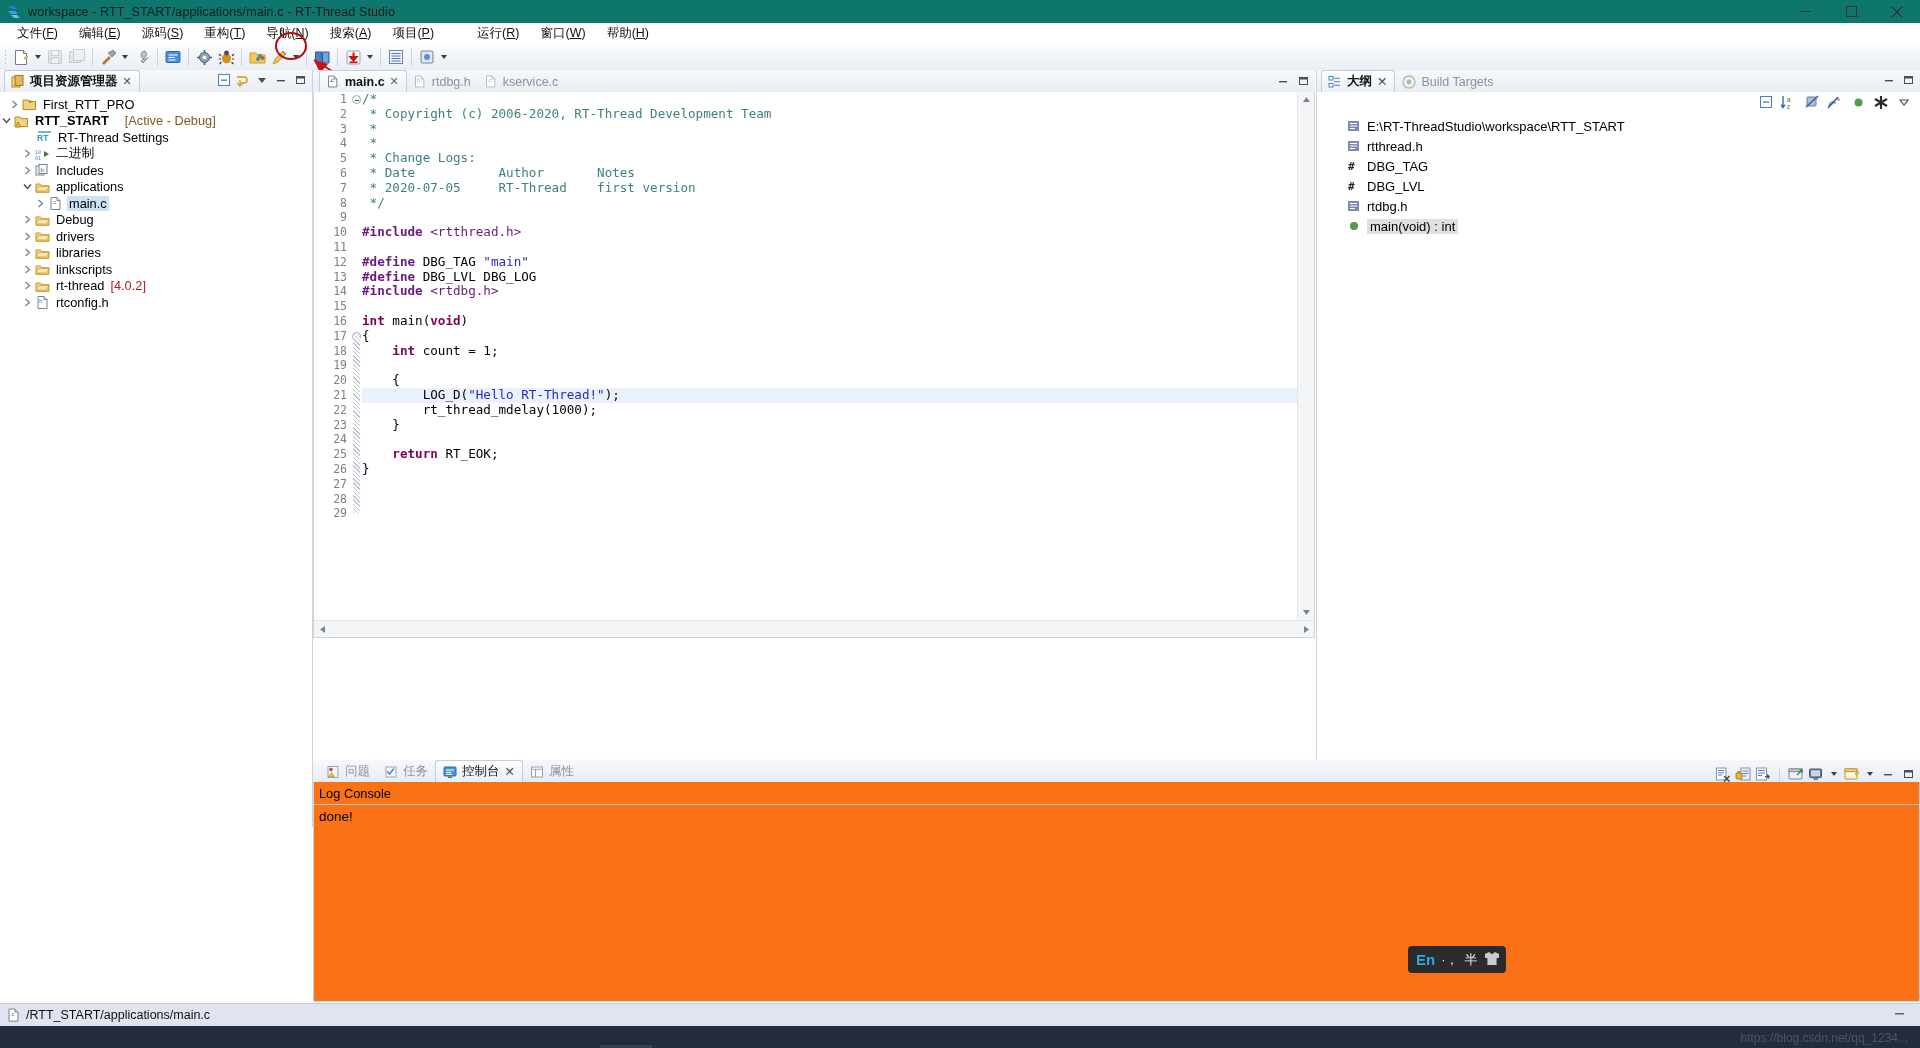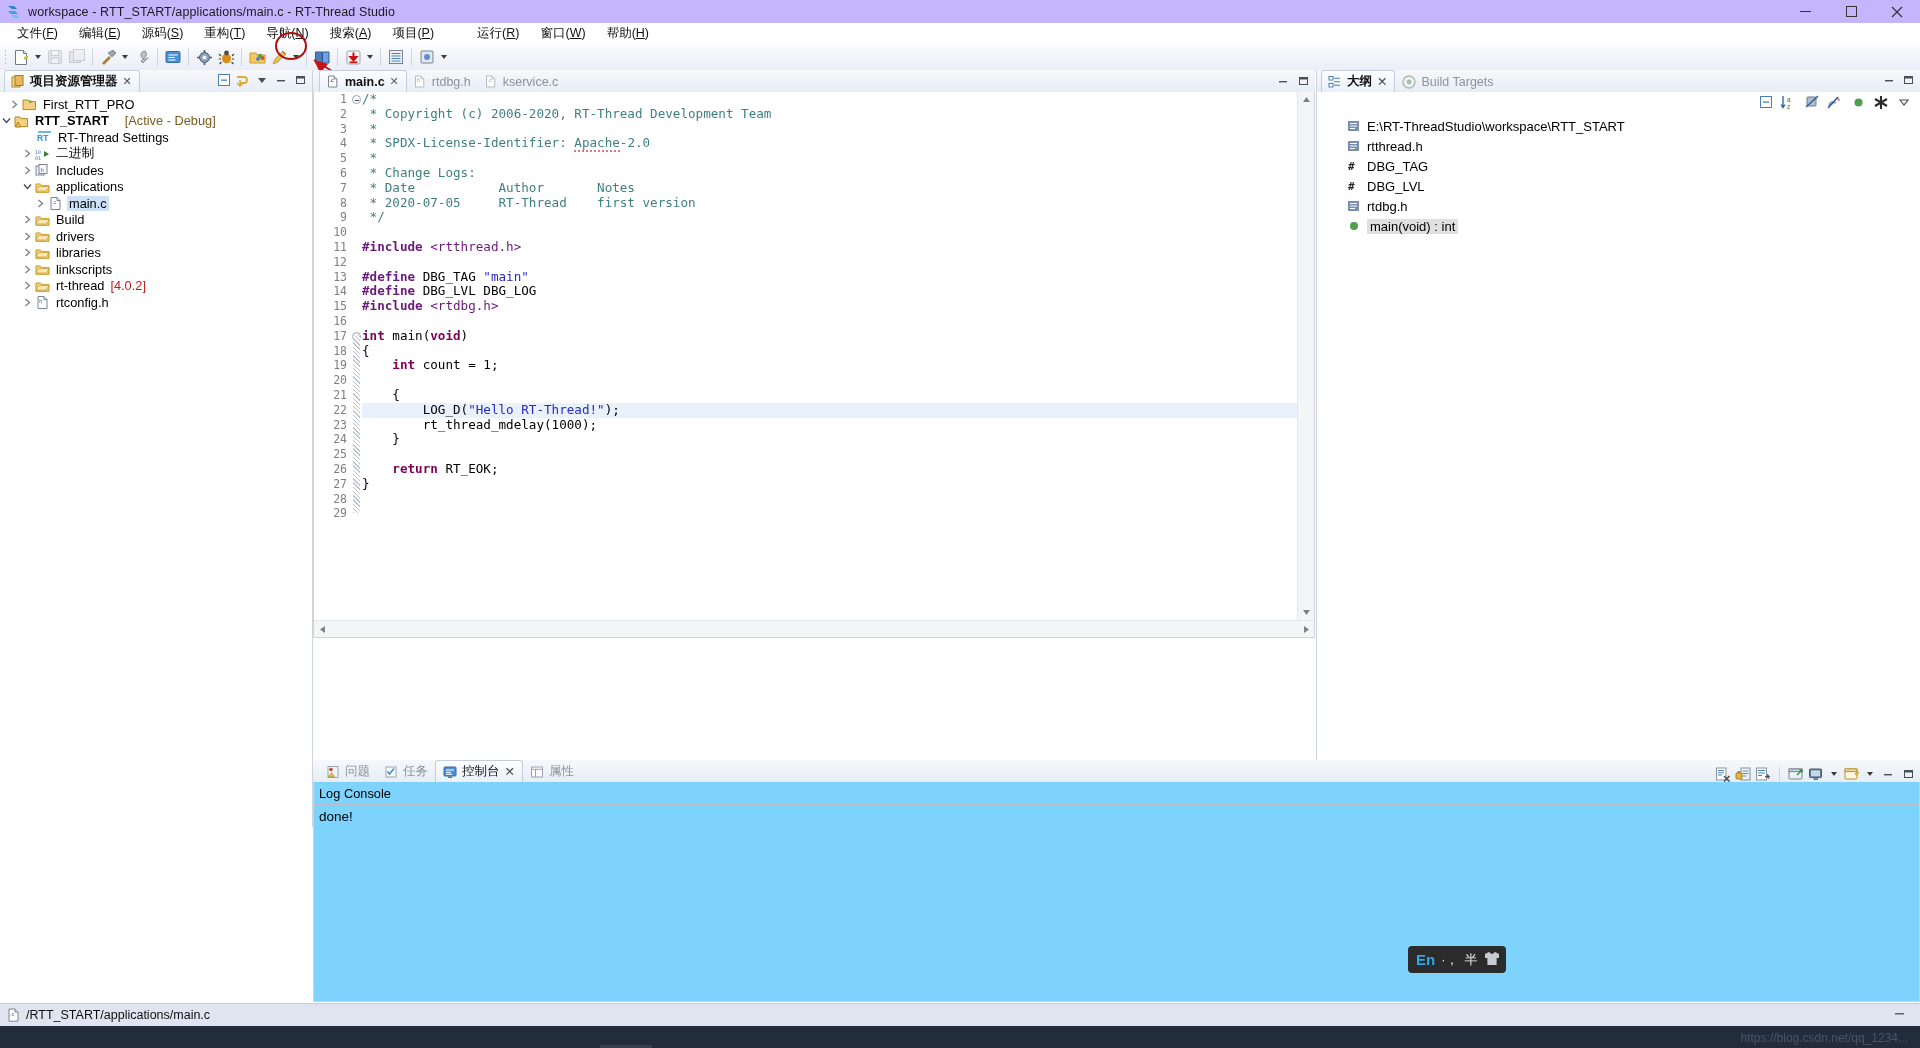--- a/index.html
+++ b/index.html
@@ -7,21 +7,21 @@
     width:1920px;height:1048px;overflow:hidden;
     font-family:"Liberation Sans","DejaVu Sans",sans-serif;
     font-size:13px;color:#000;background:#f1f2f6;
     -webkit-font-smoothing:antialiased;
   }
   .app{position:relative;width:1920px;height:1048px;background:#ffffff;}
 
   
   .titlebar{
     position:absolute;left:0;top:0;width:1920px;height:23px;
-    background:#c4b5fd;border-bottom:1px solid #e3e3e3;
+    background:#0f766e;border-bottom:1px solid #e3e3e3;
     display:flex;align-items:center;
   }
   .tb-icon{width:17px;height:15px;margin-left:6px;margin-right:5px;position:relative;flex:none;}
   .tb-icon svg{display:block;}
   .tb-title{font-size:12.5px;color:#1b1b1b;letter-spacing:.1px;}
   .tb-btns{position:absolute;right:0;top:0;height:23px;display:flex;}
   .tb-btn{width:46px;height:23px;display:flex;align-items:center;justify-content:center;}
   .tb-btn svg{display:block;}
 
   
@@ -144,21 +144,21 @@
   .orow.sel .olbl{background:#e0e0e0;padding:0 3px;}
   .ohscroll{position:absolute;left:0;right:0;bottom:0;height:16px;background:#f4f5f7;border-top:1px solid #e2e5ea;display:flex;align-items:center;}
   .ohthumb{height:11px;background:#cfd6e0;border:1px solid #b7c0cc;box-sizing:border-box;}
 
   
   #console{left:313px;top:760px;width:1607px;height:242px;}
   .ctabrow{height:22px;position:relative;background:linear-gradient(to bottom,#f6f8fb,#e8edf5);display:flex;align-items:flex-end;}
   .ctab{height:21px;display:flex;align-items:center;gap:5px;padding:0 7px;font-size:12.5px;color:#8d939c;}
   .ctab.active{background:linear-gradient(to bottom,#fdfefe,#e9f0f9);border:1px solid #c3cddb;border-bottom:none;border-radius:3px 3px 0 0;color:#111;font-weight:400;}
   .ctools{position:absolute;right:4px;top:3px;display:flex;align-items:center;gap:4px;}
-  .cbody{position:absolute;left:0;top:22px;right:0;bottom:0;background:#7dd3fc;border:1px solid #cfd4dc;border-top:none;box-sizing:border-box;}
+  .cbody{position:absolute;left:0;top:22px;right:0;bottom:0;background:#f97316;border:1px solid #cfd4dc;border-top:none;box-sizing:border-box;}
   .ctitle{font-size:12.8px;padding:4px 0 3px 5px;border-bottom:1px solid #b9bec8;}
   .cout{font-size:13.5px;padding:4px 0 0 5px;font-family:"Liberation Sans",sans-serif;}
 
   
   .imebar{
     position:absolute;left:1408px;top:946px;width:98px;height:27px;
     background:#2b2b2b;border-radius:4px;display:flex;align-items:center;gap:6px;padding:0 8px;box-sizing:border-box;
   }
   .ime-en{color:#2aa8e8;font-size:15px;font-weight:700;line-height:1;}
   .ime-t{color:#e8e8e8;font-size:13px;}
@@ -540,21 +540,21 @@
             <svg width="9" height="9">
               <path d="M2.5 1 L6.5 4.5 L2.5 8" fill="none" stroke="#7a7f87" stroke-width="1.3"></path>
             </svg>
           </span>
         <span class="ticon">
           <svg width="15" height="14">
               <path d="M1 4 h4.5 l1.3 1.7 h7.2 v6.6 H1 z" fill="#f7d58b" stroke="#c3981f"></path>
               <path d="M1 11 L3.4 6.6 H14 L11.6 11 z" fill="#fbe6b6" stroke="#c3981f" stroke-width=".7"></path>
             </svg>
         </span>
-        <span class="lbl">Build</span>
+        <span class="lbl">Debug</span>
       </div>
       <div class="trow" style="padding-left:21px">
         <span class="twist">
             <svg width="9" height="9">
               <path d="M2.5 1 L6.5 4.5 L2.5 8" fill="none" stroke="#7a7f87" stroke-width="1.3"></path>
             </svg>
           </span>
         <span class="ticon">
           <svg width="15" height="14">
               <path d="M1 4 h4.5 l1.3 1.7 h7.2 v6.6 H1 z" fill="#f7d58b" stroke="#c3981f"></path>
@@ -703,21 +703,20 @@
         </div>
       <div class="foldcol" id="foldcol">
           <div class="fold" style="top: 3px;"></div>
           <div class="fold" style="top: 239.8px;"></div>
         </div>
       <div class="changebar" style="top:243px;height:178px;"></div>
       <div class="lines" id="codelines">
           <div class="ln"><span class="c-com">/*</span></div>
           <div class="ln"><span class="c-com"> * Copyright (c) 2006-2020, RT-Thread Development Team</span></div>
           <div class="ln"><span class="c-com"> *</span></div>
-          <div class="ln"><span class="c-com"> * SPDX-License-Identifier: </span><span class="c-com spell">Apache</span><span class="c-com">-2.0</span></div>
           <div class="ln"><span class="c-com"> *</span></div>
           <div class="ln"><span class="c-com"> * Change Logs:</span></div>
           <div class="ln"><span class="c-com"> * Date           Author       Notes</span></div>
           <div class="ln"><span class="c-com"> * 2020-07-05     RT-Thread    first version</span></div>
           <div class="ln"><span class="c-com"> */</span></div>
           <div class="ln">&nbsp;</div>
           <div class="ln"><span class="c-pp">#include </span><span class="c-inc">&lt;rtthread.h&gt;</span></div>
           <div class="ln">&nbsp;</div>
           <div class="ln"><span class="c-pp">#define </span><span>DBG_TAG </span><span class="c-str">"main"</span></div>
           <div class="ln"><span class="c-pp">#define </span><span>DBG_LVL DBG_LOG</span></div>

